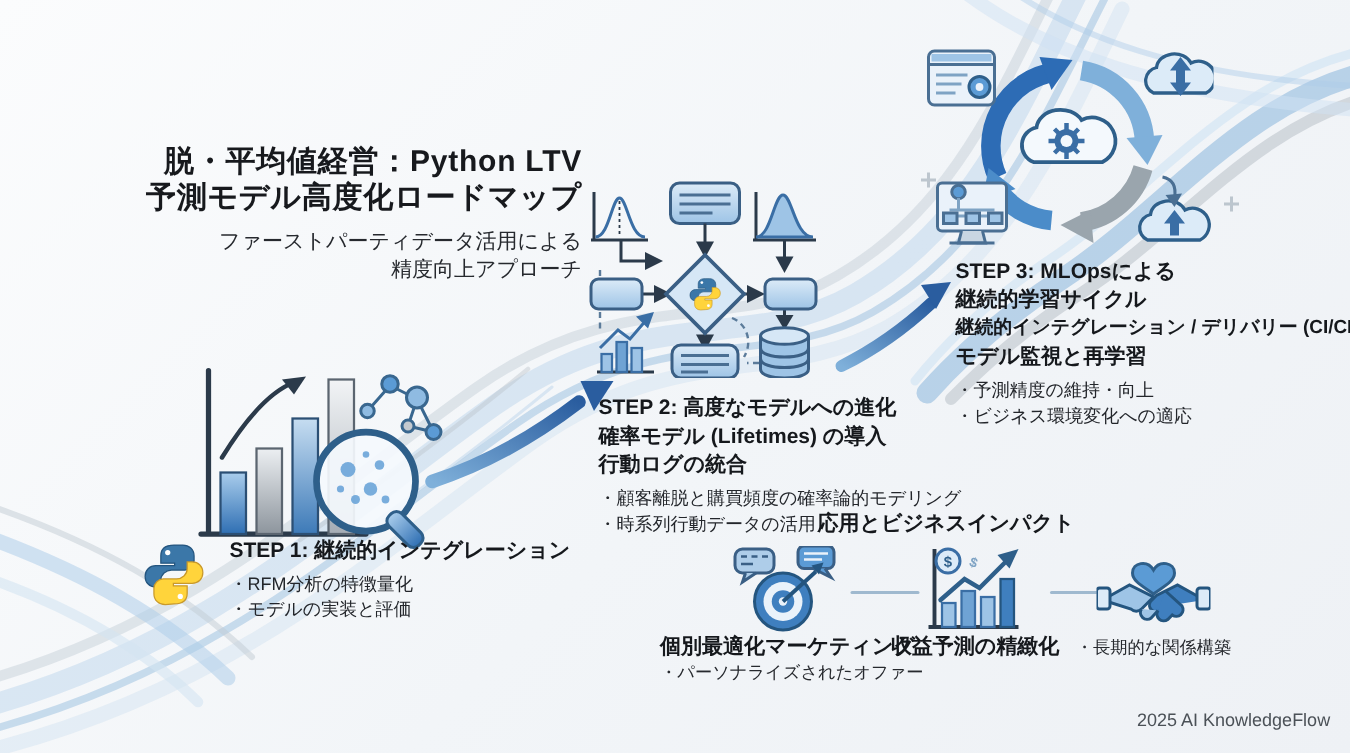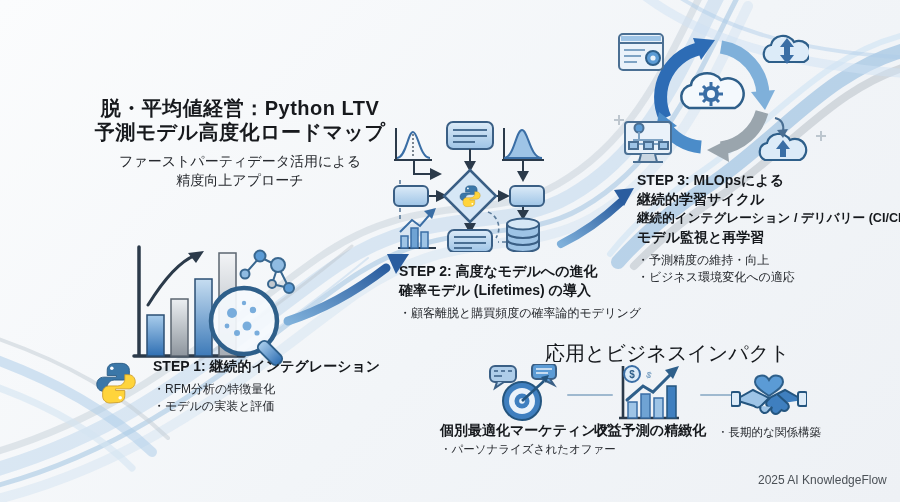--- a/index.html
+++ b/index.html
@@ -2,31 +2,31 @@
 <html><head>
 <meta charset="utf-8">
 <style>
   html,body{margin:0;padding:0;}
   body{font-family:"Liberation Sans",sans-serif;background:#e9ecef;}
   .canvas{position:relative;width:900px;height:502px;overflow:hidden;
     background:linear-gradient(135deg,#fbfcfd 0%,#f2f5f8 55%,#eef1f5 100%);}
   .bg-waves{position:absolute;left:0;top:0;z-index:0;}
   .layer{position:absolute;z-index:2;}
   
-  .title-block{left:92px;top:96px;width:296px;text-align:center;color:#17191d;}
+  .title-block{left:92px;top:96px;width:296px;text-align:right;color:#17191d;}
   .title-line{font-size:20px;font-weight:bold;line-height:24px;letter-spacing:.5px;white-space:nowrap;}
   .subtitle{margin-top:8px;font-size:14px;font-weight:500;line-height:19px;color:#26292e;font-family:Liberation Serif, serif;}
   
   .step-heading{font-size:14px;font-weight:bold;line-height:19px;color:#15181c;white-space:nowrap;}
   .step-heading.small{font-size:12.6px;}
   .step-bullets{margin-top:5px;}
   .step-bullet{font-size:12px;line-height:17px;color:#23262b;white-space:nowrap;}
   
-  .apps-heading{left:545px;top:340px;width:236px;text-align:center;
-    font-size:20px;font-weight:normal;color:#15181c;white-space:nowrap;}
+  .apps-heading{left:545px;top:340px;width:236px;text-align:left;
+    font-size:14px;font-weight:bold;color:#15181c;white-space:nowrap;}
   .app-item{text-align:center;}
   .app-label{font-size:14px;font-weight:bold;color:#15181c;line-height:17px;white-space:nowrap;}
   .app-bullet{font-size:11.5px;color:#26292e;line-height:15px;margin-top:3px;white-space:nowrap;}
   .app-connector{position:absolute;height:2px;background:#9fb9cf;z-index:2;border-radius:1px;}
   .footer-credit{left:758px;top:473px;font-size:12px;color:#4b5157;white-space:nowrap;}
   svg{display:block;}
 </style>
 </head>
 <body>
 
@@ -227,22 +227,24 @@
     <g stroke="#3a5f85" stroke-width="2">
       <path d="M115 108 v22 c0 4 7.5 6 16 6 s16 -2 16 -6 v-22" fill="#9ec4e6"></path>
       <ellipse cx="131" cy="108" rx="16" ry="5.5" fill="#d6e7f6"></ellipse>
       <path d="M115 116 c0 4 7.5 6 16 6 s16 -2 16 -6 M115 123 c0 4 7.5 6 16 6 s16 -2 16 -6" fill="none"></path>
     </g>
   </svg>
 
   <div class="layer" style="left:399px;top:262px">
     <div class="step-heading">STEP 2: 高度なモデルへの進化</div>
     <div class="step-heading">確率モデル (Lifetimes) の導入</div>
+    <div class="step-heading">行動ログの統合</div>
     <div class="step-bullets">
       <div class="step-bullet">・顧客離脱と購買頻度の確率論的モデリング</div>
+      <div class="step-bullet">・時系列行動データの活用</div>
     </div>
   </div>
 
   <svg class="layer" style="left:617px;top:20px" width="192" height="152" viewBox="0 0 192 152">
 
     <g fill="none" stroke-linecap="butt">
       <path d="M48,98 A50,50 0 0 1 86,28" stroke="#2d6cb5" stroke-width="13"></path>
       <polygon points="98,20 76,18 84,40" fill="#2d6cb5"></polygon>
       <path d="M104,27 A50,50 0 0 1 146,74" stroke="#7fb0da" stroke-width="13"></path>
       <polygon points="148,90 134,72 158,70" fill="#7fb0da"></polygon>

